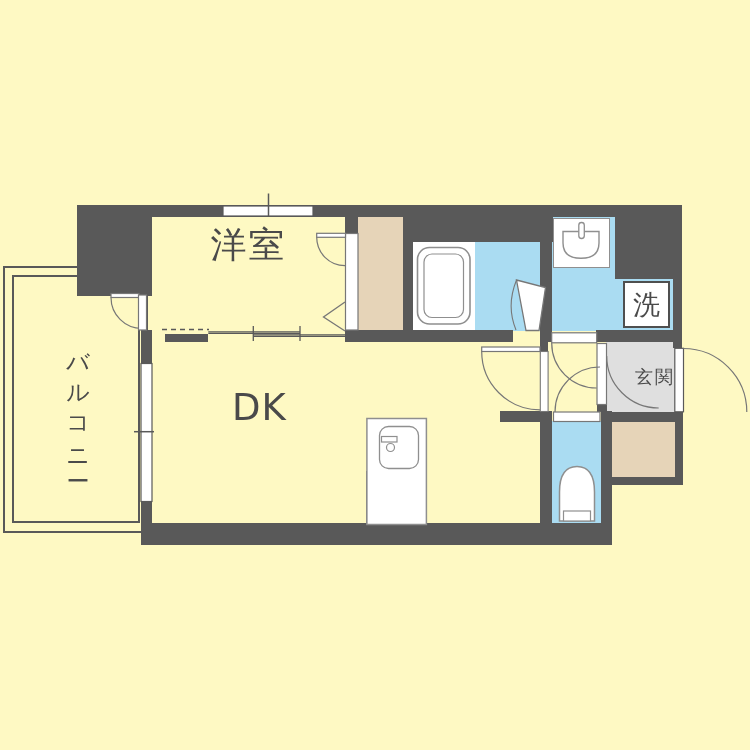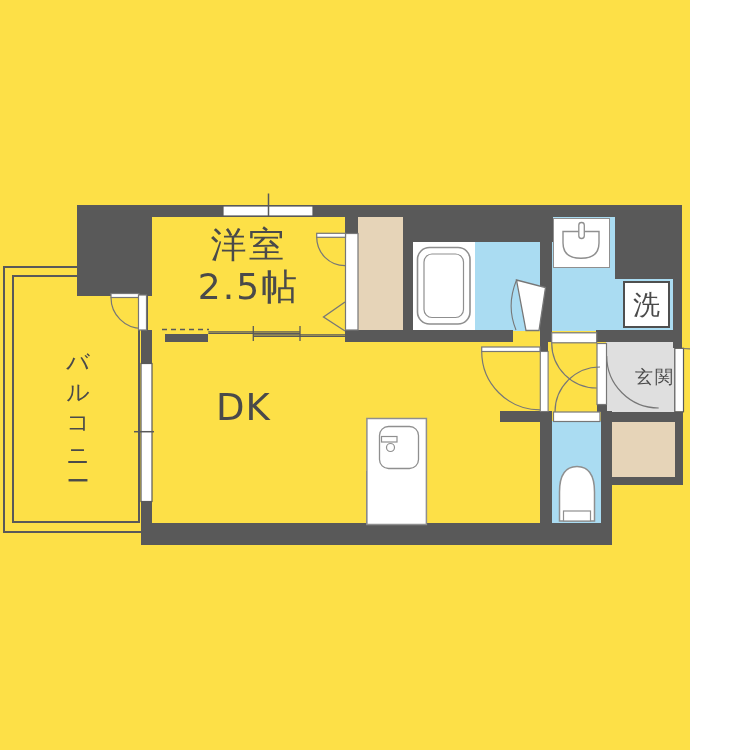--- a/index.html
+++ b/index.html
@@ -1,17 +1,17 @@
 <!DOCTYPE html>
 <html><head>
 <meta charset="utf-8">
 <style>
   html,body{margin:0;padding:0;background:#fff;}
   #canvas{
-    position:relative;width:690px;height:750px;background:#fde047;overflow:hidden;
+    position:relative;width:750px;height:750px;background:#fef9c3;overflow:hidden;
     font-family:"DejaVu Sans","Liberation Sans",sans-serif;color:#4a4a4a;
   }
   .wall{position:absolute;background:#595959;z-index:30;}
   .fill{position:absolute;z-index:10;}
   .blue{background:#aadcf2;}
   .beige{background:#e6d4b8;}
   .graygk{background:#dfdfdf;}
   .outline-rect{position:absolute;border:2px solid #595959;background:transparent;z-index:20;}
   #fixture-svg{position:absolute;left:0;top:0;z-index:40;pointer-events:none;}
   .label{position:absolute;z-index:50;color:#4a4a4a;line-height:1.18;text-align:center;}
@@ -154,24 +154,23 @@
     </g>
 
     <g>
       <rect x="674.8" y="348.3" width="8.7" height="63.5" fill="#fff" stroke="#595959" stroke-width="1.2"></rect>
       <path d="M683.3 348.5 A63.5 63.5 0 0 1 746.8 412" fill="none" stroke="#777" stroke-width="1.2"></path>
     </g>
   </svg>
 
   <div class="label room-label-main" style="left:152px;top:224px;width:193px;">
     <span class="l1">洋室</span>
-    <span class="l2">2.5帖</span>
   </div>
 
-  <div class="label room-label-dk" style="left:136px;top:386px;width:215px;">
+  <div class="label room-label-dk" style="left:152px;top:386px;width:215px;">
     <span class="l1">DK</span>
   </div>
 
   <div class="label vert-label" style="left:57px;top:327px;width:42px;height:158px;display:flex;align-items:center;justify-content:center;">
     <span>バルコニー</span>
   </div>
 
   <div class="label genkan-label" style="left:606px;top:342px;width:69px;height:70px;">
     <span>玄関</span>
   </div>

